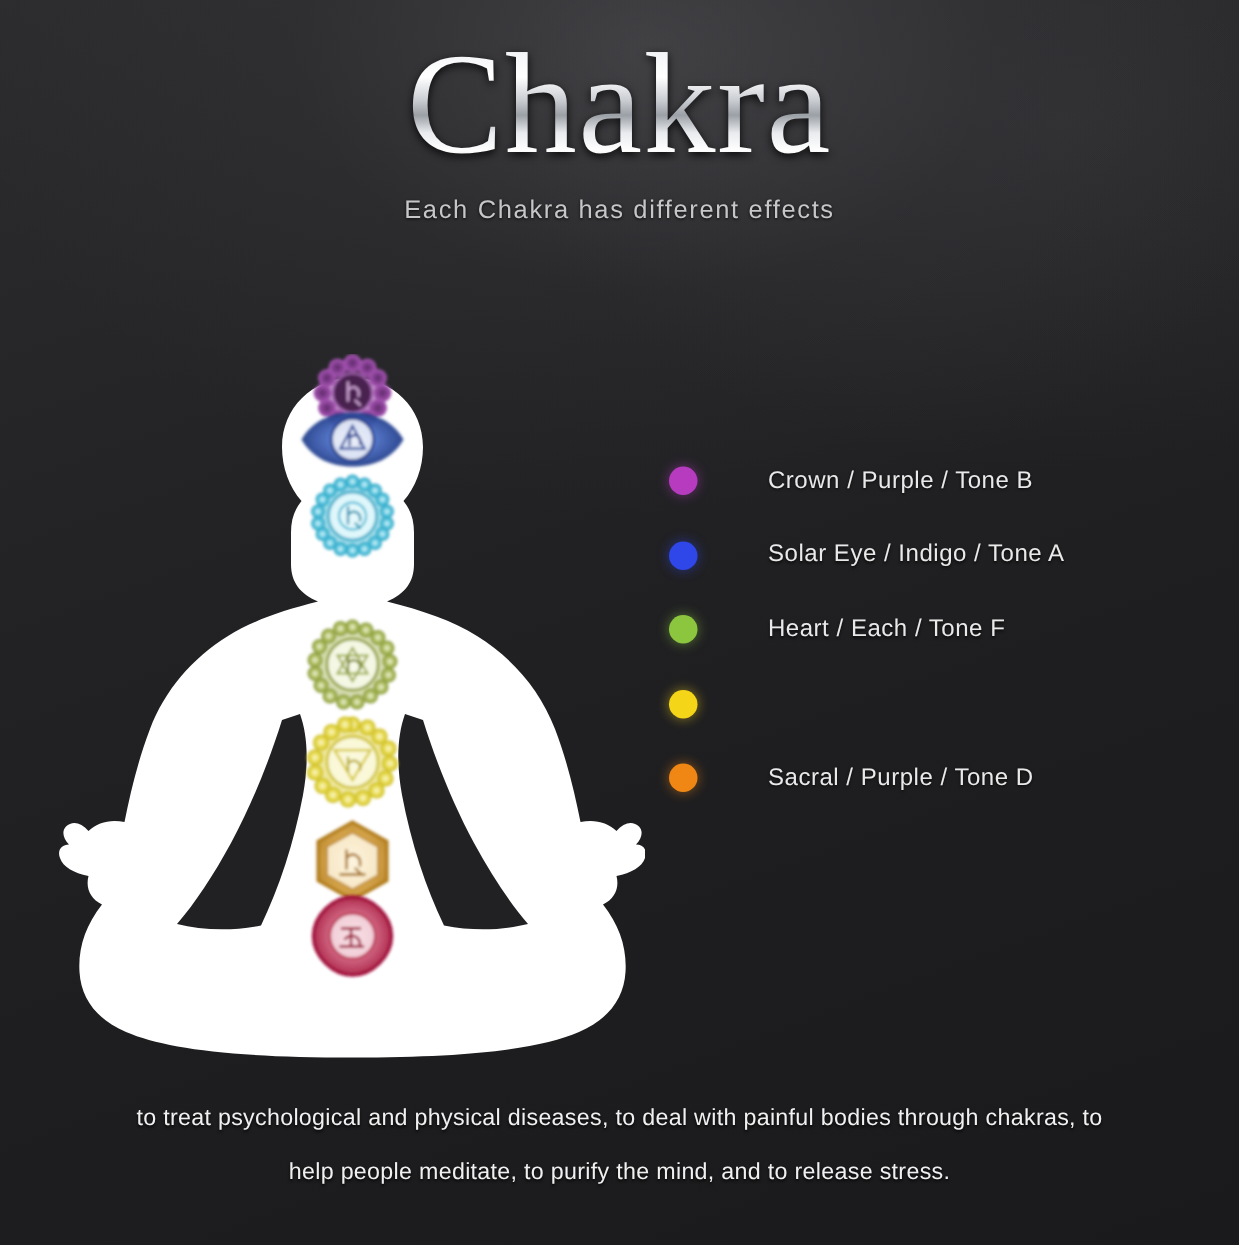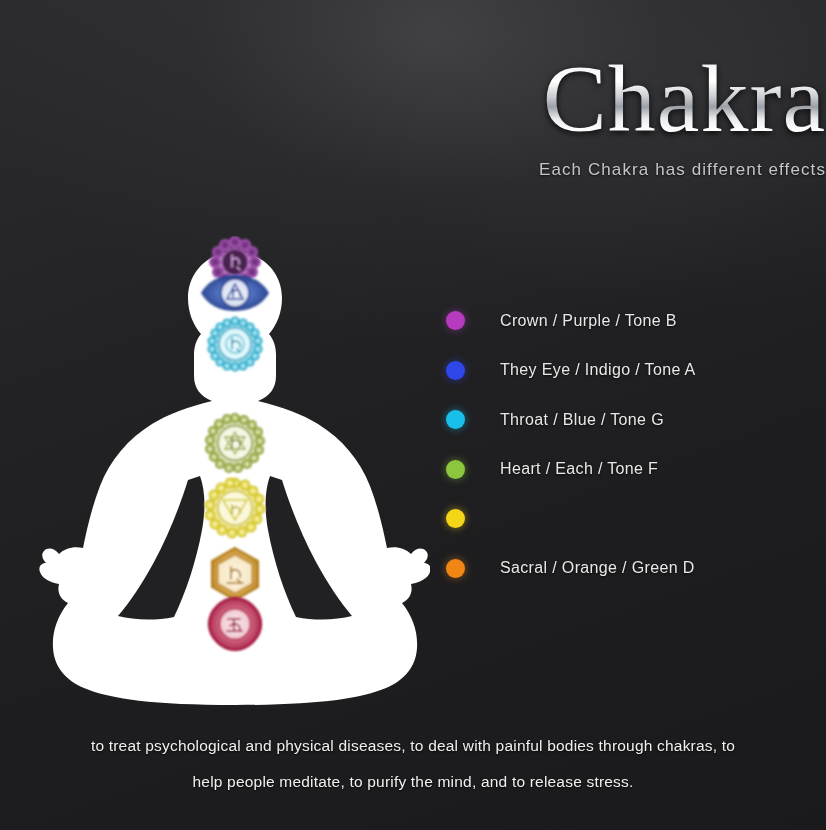--- a/index.html
+++ b/index.html
@@ -18,24 +18,24 @@
     overflow: hidden;
     background:
       radial-gradient(ellipse 620px 420px at 52% 4%, rgba(120,120,124,0.30) 0%, rgba(70,70,74,0.16) 38%, rgba(0,0,0,0) 74%),
       radial-gradient(ellipse 520px 330px at 86% 10%, rgba(95,95,99,0.18) 0%, rgba(0,0,0,0) 70%),
       linear-gradient(160deg, #2c2c2f 0%, #232326 34%, #1e1e20 62%, #1a1a1c 100%);
   }
 
   
   .header {
     position: absolute;
-    top: 50px;
+    top: 20px;
     left: 0;
     width: 826px;
-    text-align: right;
+    text-align: center;
   }
   .title {
     font-family: "Liberation Serif", "DejaVu Serif", serif;
     font-size: 96px;
     line-height: 1.02;
     font-weight: 400;
     letter-spacing: 1px;
     margin: 0;
     background: linear-gradient(180deg,
         #8e9095 0%,
@@ -74,20 +74,21 @@
   .legend {
     position: absolute;
     left: 446px;
     top: 296px;
     width: 360px;
   }
   .legend-row {
     display: flex;
     align-items: center;
     height: 49.5px;
+    gap: 12px;
   }
   .legend-dot {
     width: 19px;
     height: 19px;
     border-radius: 50%;
     flex: 0 0 auto;
   }
   .legend-label {
     margin-left: 35px;
     font-size: 16px;
@@ -391,40 +392,36 @@
 
   <div class="legend">
 
     <div class="legend-row">
       <span class="legend-dot" style="background: rgb(183, 59, 191); box-shadow: rgba(183, 59, 191, 0.4) 0px 0px 7px 1px;"></span>
       <span class="legend-label">Crown / Purple / Tone B</span>
     </div>
 
     <div class="legend-row">
       <span class="legend-dot" style="background: rgb(47, 70, 232); box-shadow: rgba(47, 70, 232, 0.4) 0px 0px 7px 1px;"></span>
-      <span class="legend-label">They Eye / Indigo / Tone A</span>
+      <span class="legend-label">Solar Eye / Indigo / Tone A</span>
     </div>
 
-    <div class="legend-row">
-      <span class="legend-dot" style="background: rgb(24, 191, 232); box-shadow: rgba(24, 191, 232, 0.4) 0px 0px 7px 1px;"></span>
-      <span class="legend-label">Throat / Blue / Tone G</span>
-    </div>
 
     <div class="legend-row">
       <span class="legend-dot" style="background: rgb(140, 198, 63); box-shadow: rgba(140, 198, 63, 0.4) 0px 0px 7px 1px;"></span>
       <span class="legend-label">Heart / Each / Tone F</span>
     </div>
 
     <div class="legend-row">
       <span class="legend-dot" style="background: rgb(245, 213, 24); box-shadow: rgba(245, 213, 24, 0.4) 0px 0px 7px 1px;"></span>
     </div>
 
     <div class="legend-row">
       <span class="legend-dot" style="background: rgb(240, 135, 21); box-shadow: rgba(240, 135, 21, 0.4) 0px 0px 7px 1px;"></span>
-      <span class="legend-label">Sacral / Orange / Green D</span>
+      <span class="legend-label">Sacral / Purple / Tone D</span>
     </div>
 
   </div>
 
   <div class="footer">
     <div>to treat psychological and physical diseases, to deal with painful bodies through chakras, to</div>
     <div>help people meditate, to purify the mind, and to release stress.</div>
   </div>
 
 </div>

